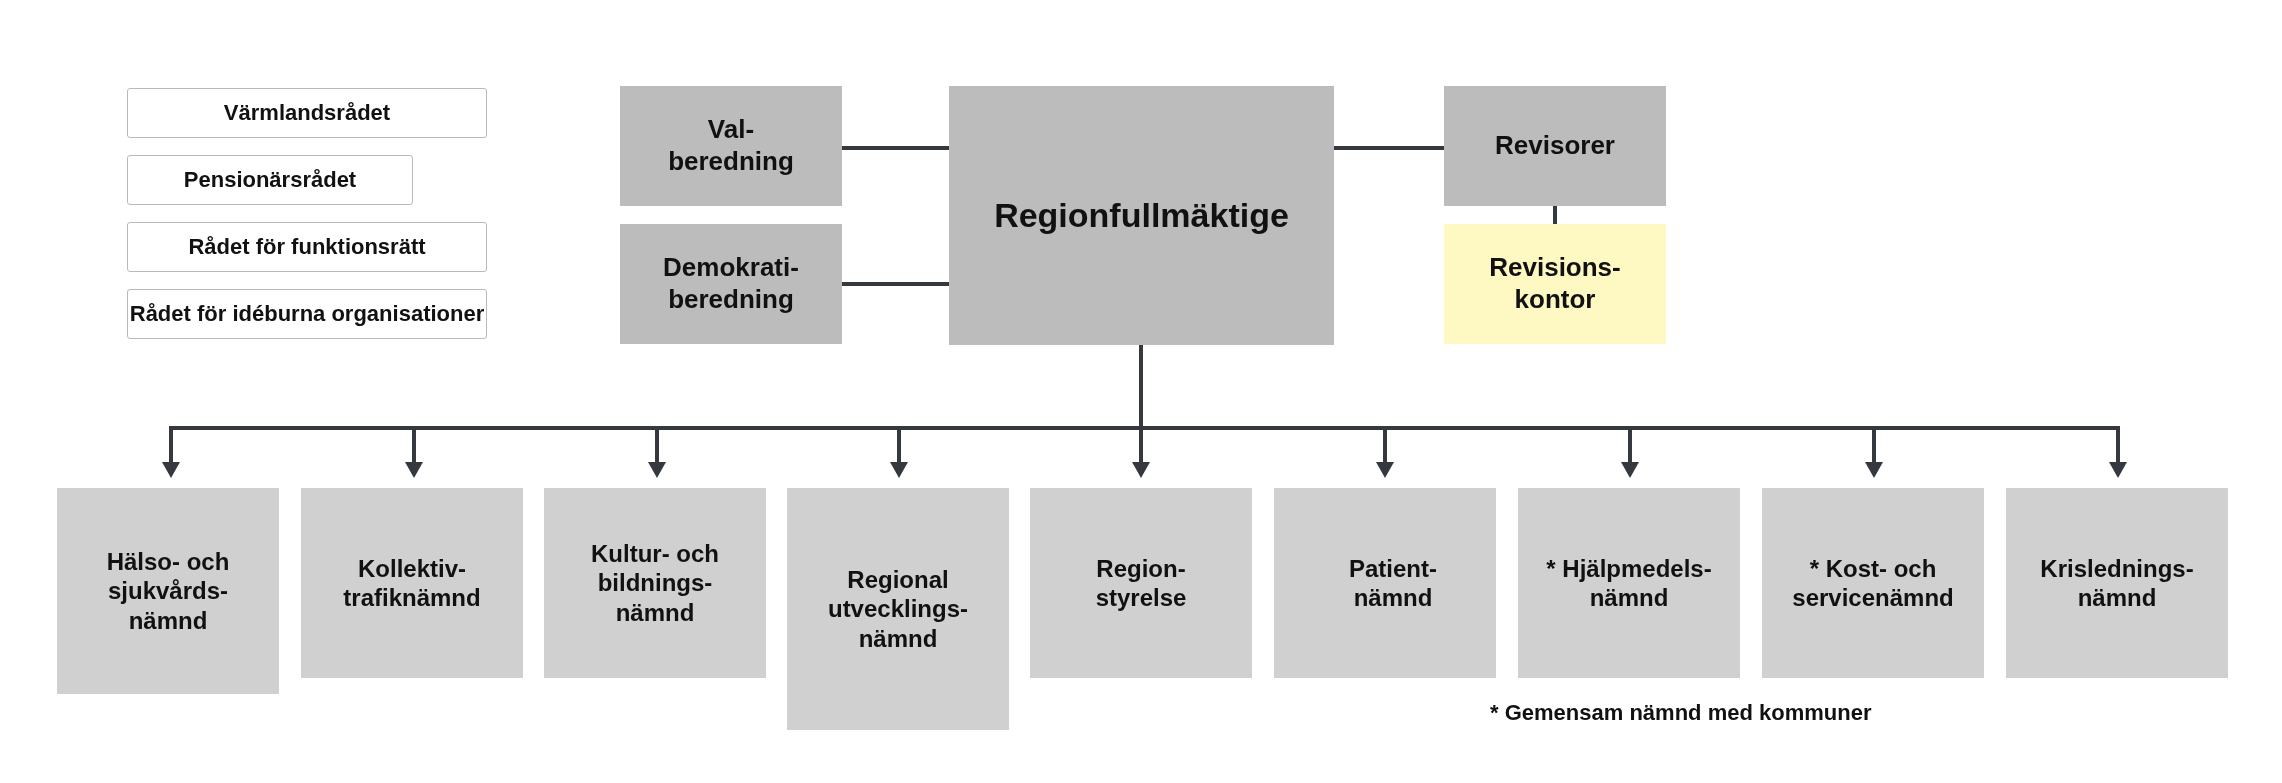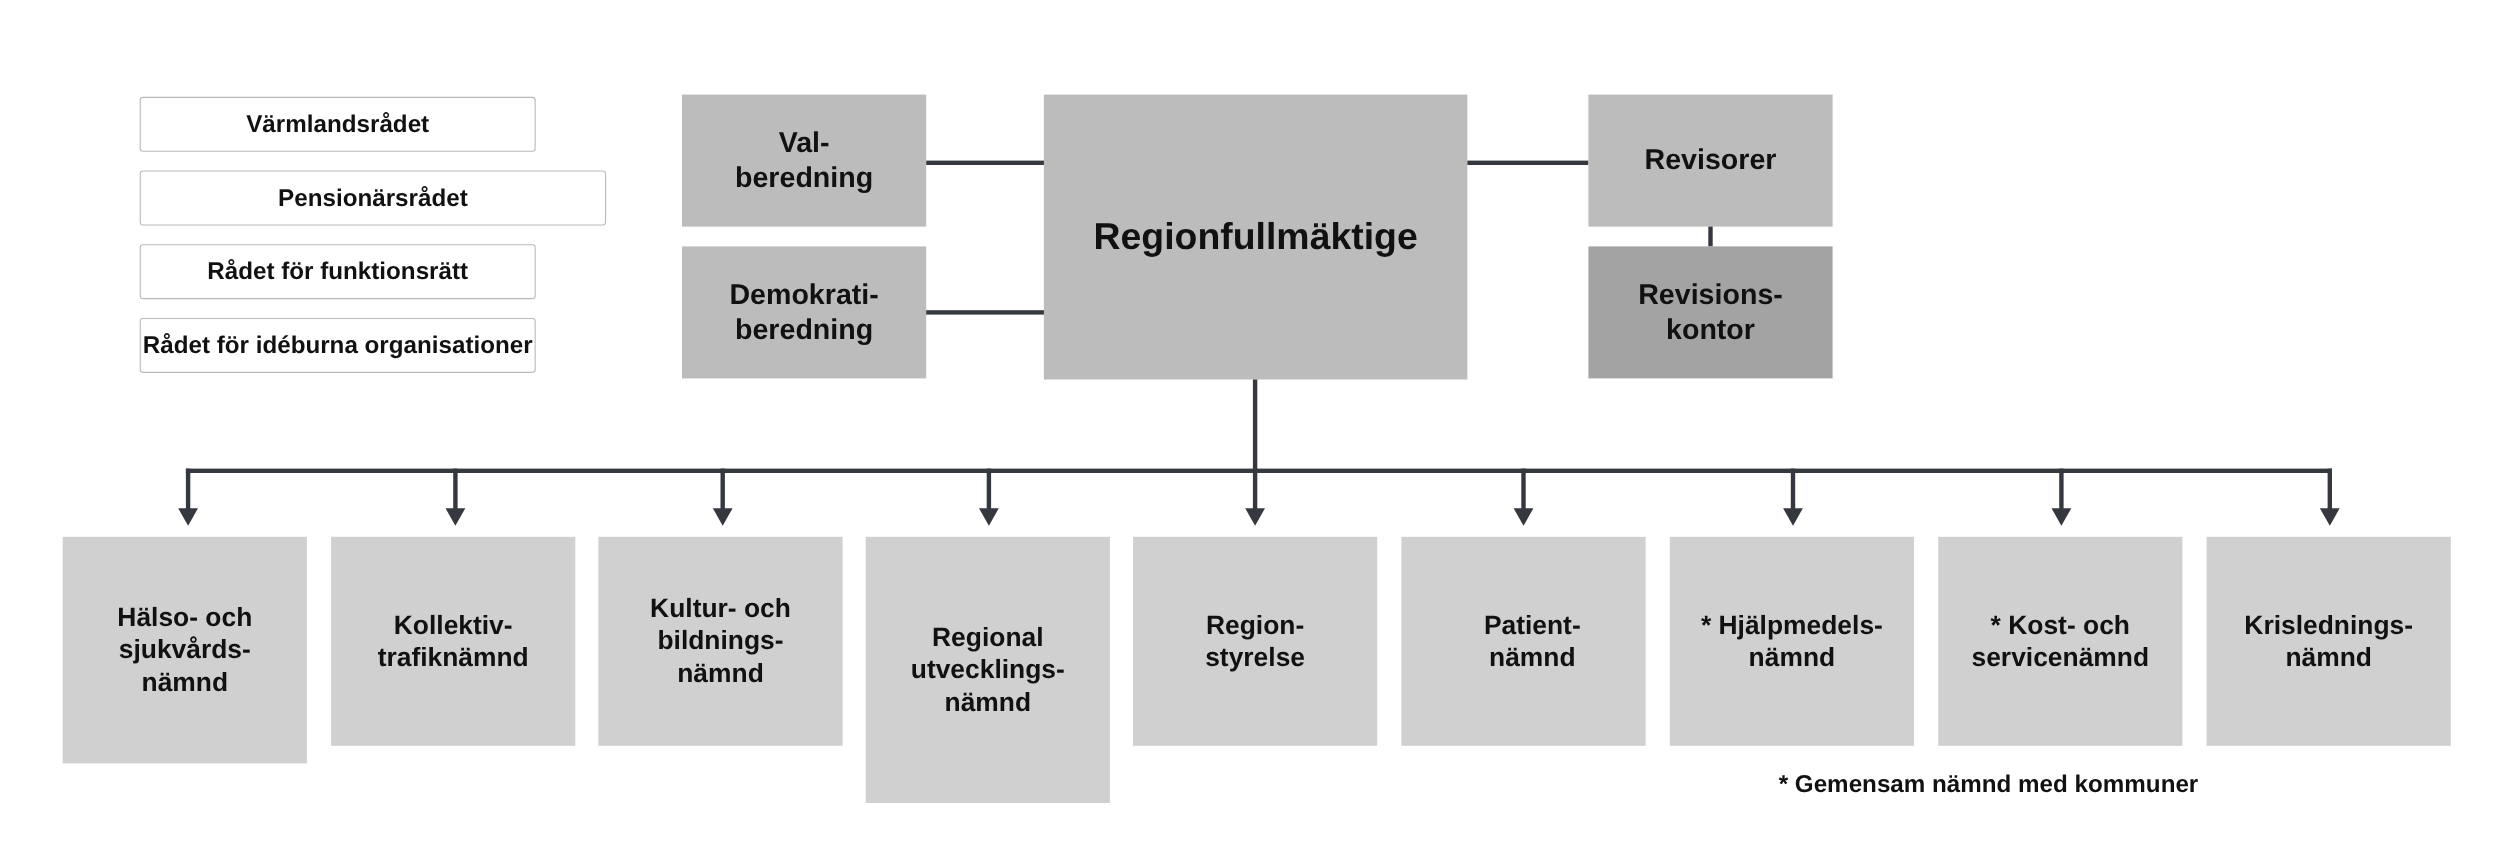--- a/index.html
+++ b/index.html
@@ -42,21 +42,21 @@
     font-weight: bold;
     margin-left: 12px;
   }
 
   .box-dark {
     background: #bcbcbc;
     font-size: 26px;
   }
 
   .box-light {
-    background: #a3a3a3;
+    background: #fef9c3;
     font-size: 26px;
   }
 
   .box-central {
     background: #bcbcbc;
     font-size: 34px;
   }
 
   .box-unit {
     background: #d0d0d0;
@@ -93,21 +93,21 @@
   }
 </style>
 </head>
 <body>
 
 <div id="chart">
 
   <div class="box box-outline" style="left:115px; top:88px; width:360px; height:50px;">
     <span>Värmlandsrådet</span>
   </div>
-  <div class="box box-outline" style="left:115px; top:155px; width:424px; height:50px;">
+  <div class="box box-outline" style="left:115px; top:155px; width:286px; height:50px;">
     <span>Pensionärsrådet</span>
   </div>
   <div class="box box-outline" style="left:115px; top:222px; width:360px; height:50px;">
     <span>Rådet för funktionsrätt</span>
   </div>
   <div class="box box-outline" style="left:115px; top:289px; width:360px; height:50px;">
     <span>Rådet för idéburna organisationer</span>
   </div>
 
   <div class="box box-dark" style="left:620px; top:86px; width:222px; height:120px;">
@@ -201,15 +201,15 @@
   </div>
   <div class="box box-unit" style="left:1762px; top:488px; width:222px; height:190px;">
     <span>* Kost- och
 servicenämnd</span>
   </div>
   <div class="box box-unit" style="left:2006px; top:488px; width:222px; height:190px;">
     <span>Krislednings-
 nämnd</span>
   </div>
 
-  <div class="footnote" style="left:1617px; top:700px;">* Gemensam nämnd med kommuner</div>
+  <div class="footnote" style="left:1490px; top:700px;">* Gemensam nämnd med kommuner</div>
 
 </div>
 
 </body></html>

